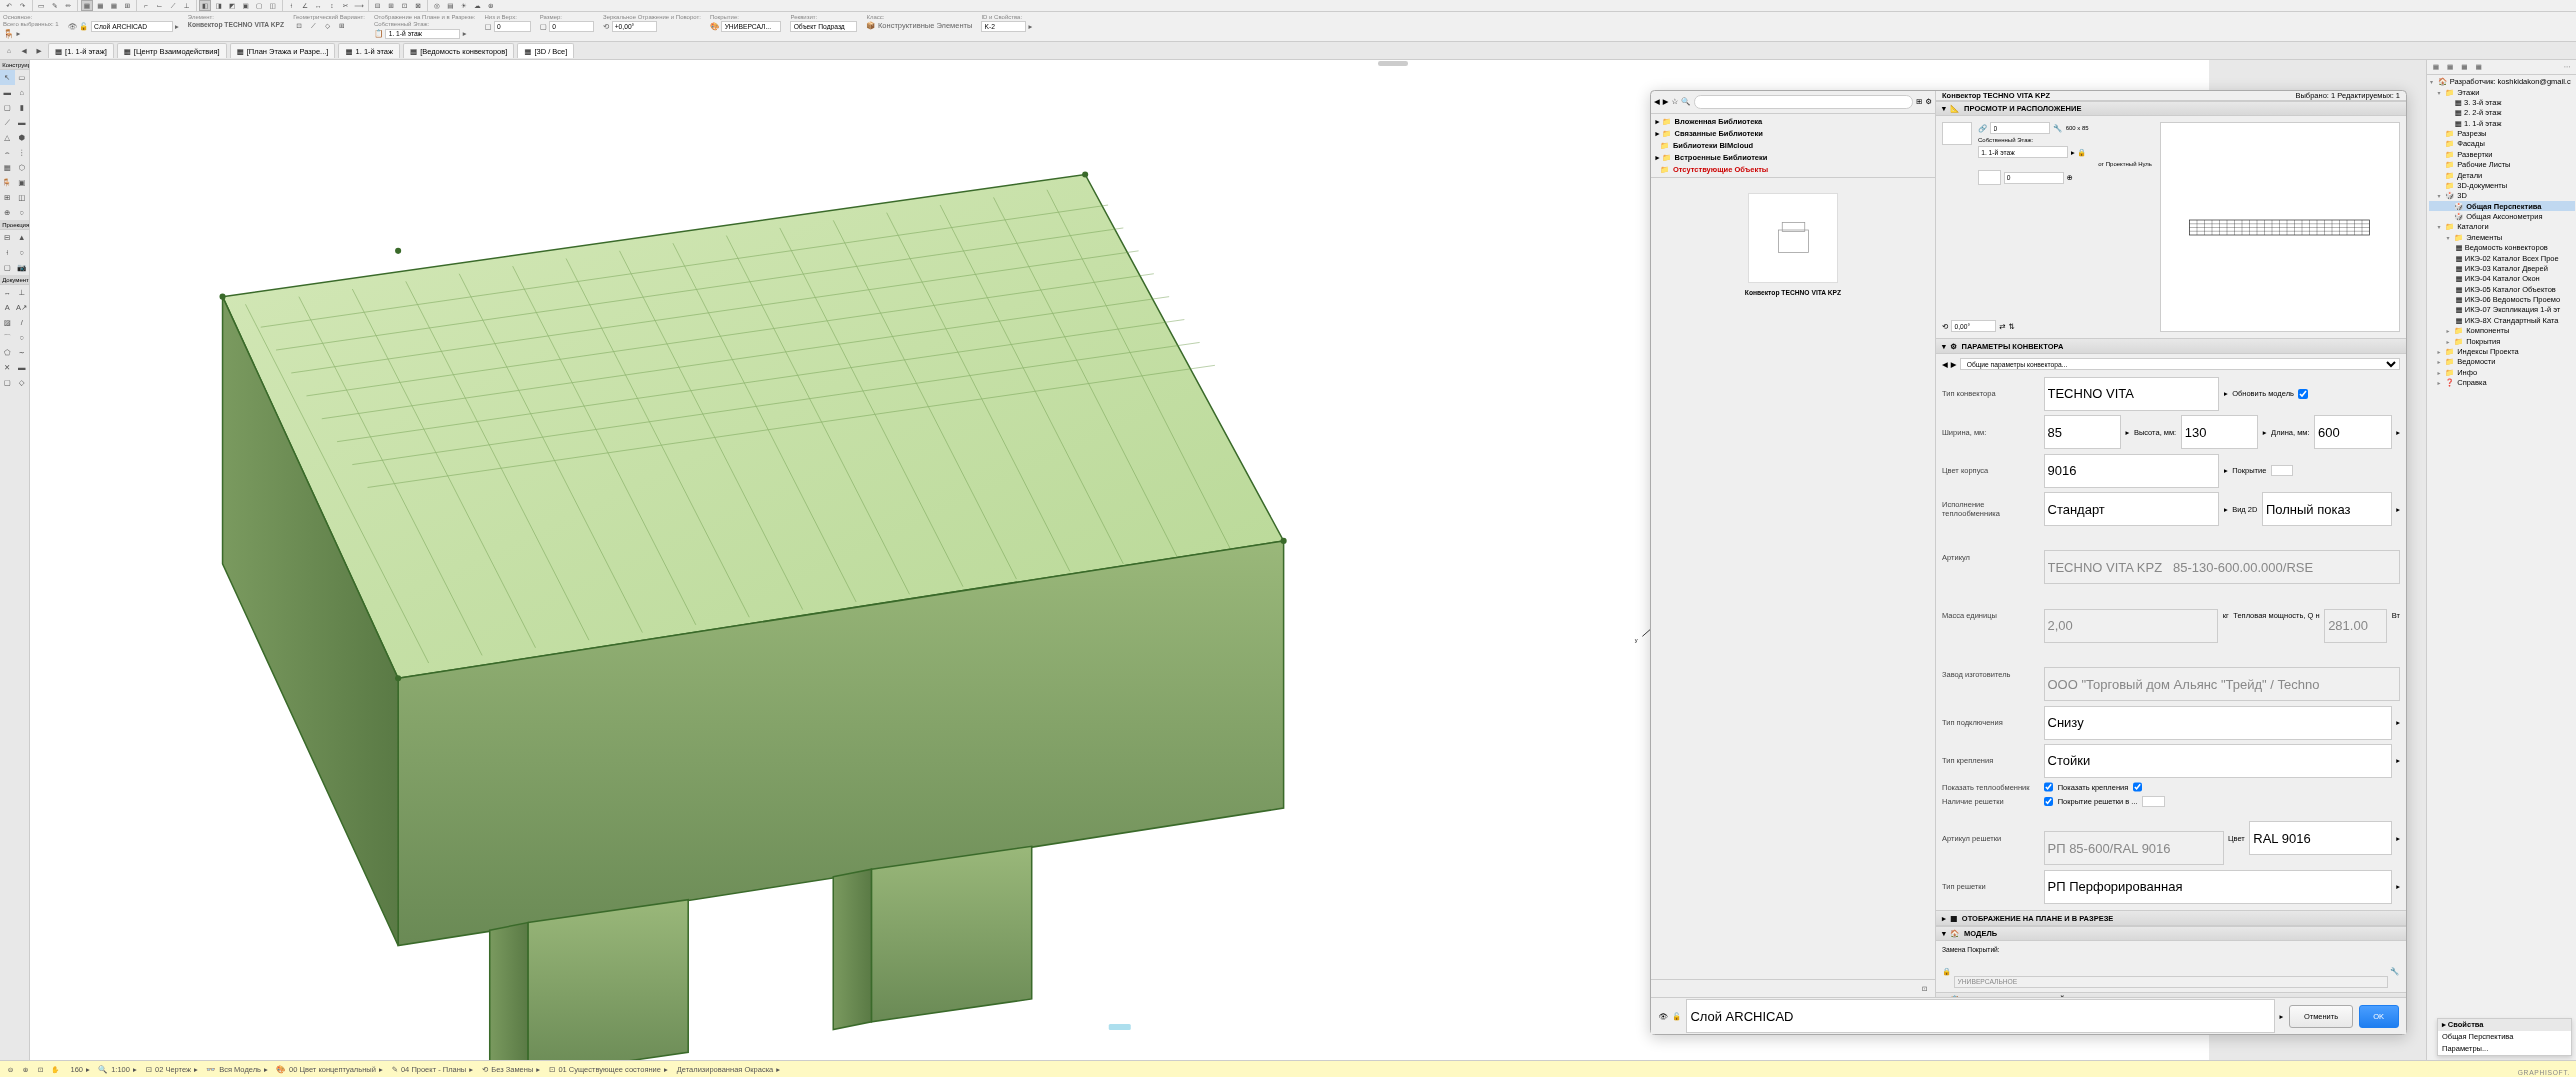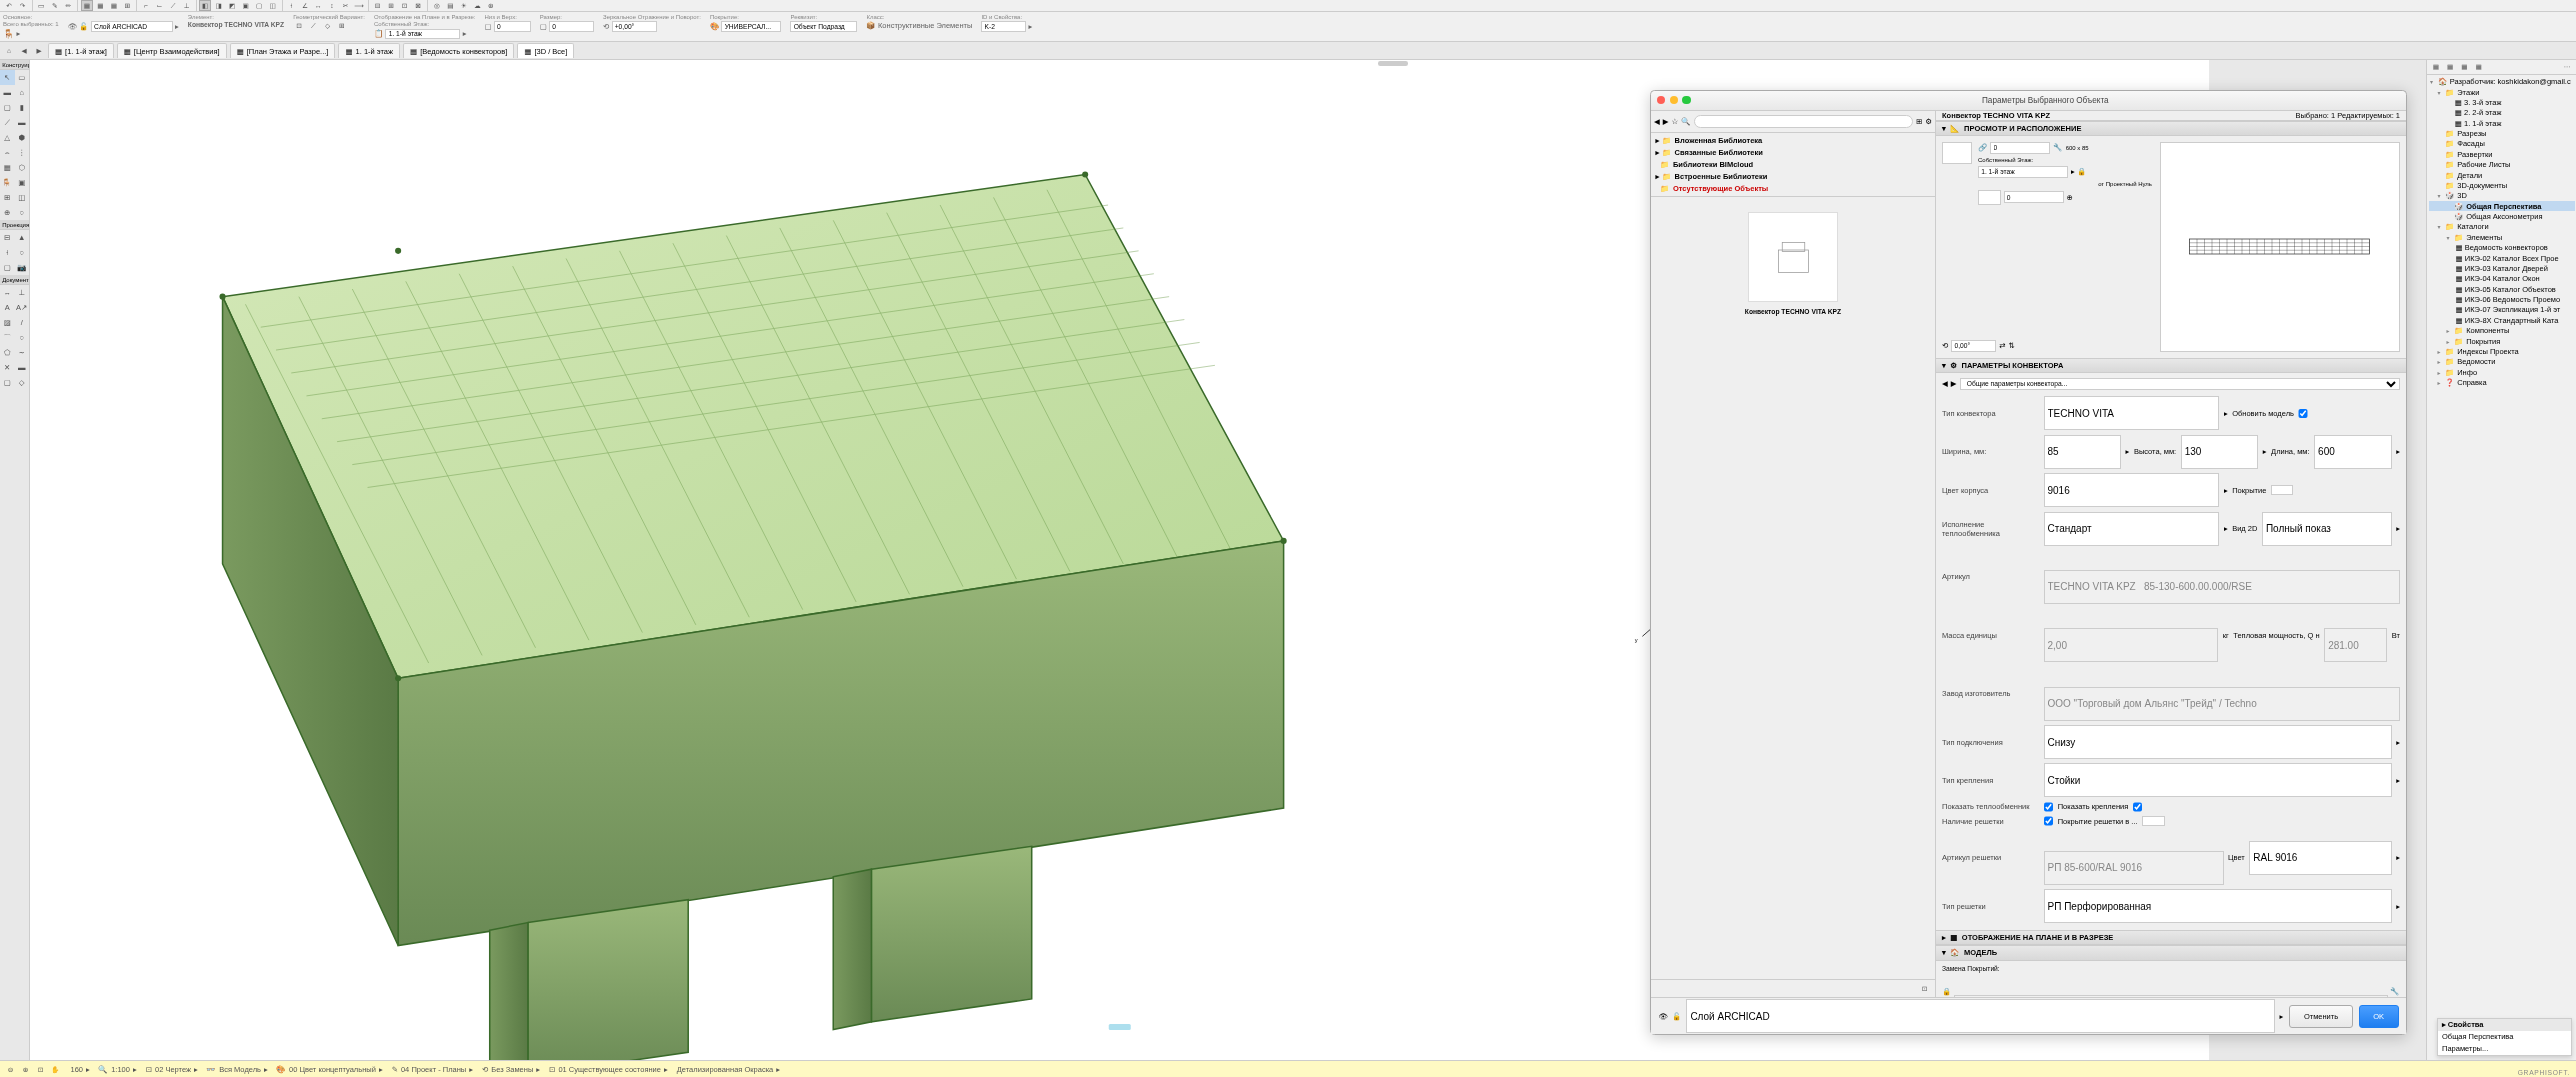--- a/index.html
+++ b/index.html
@@ -73,21 +73,21 @@
 .preview-left { width: 210px; display: flex; flex-direction: column; gap: 4.5px; font-size: 6.7px; }
 .preview-thumb-area { display: flex; gap: 6px; align-items: flex-start; }
 .preview-small { width: 30px; height: 22.5px; border: 0.7px solid #ccc; background: #fff; }
 .preview-fields { flex: 1; display: flex; flex-direction: column; gap: 3px; }
 .field-row { display: flex; align-items: center; gap: 3px; font-size: 6.7px; }
 .field-row input, .field-row select { height: 12px; border: 0.7px solid #ccc; font-size: 6.7px; padding: 0 2.2px; background: #fff; }
 .preview-right { flex: 1; border: 0.7px solid #ccc; background: #fff; height: 210px; display: flex; align-items: center; justify-content: center; }
 
 .param-row { display: flex; align-items: center; gap: 4.5px; padding: 2.2px 0; font-size: 6.7px; }
 .param-label { width: 97px; color: #444; }
-.param-input { height: 24px; border: 0.7px solid #ccc; background: #fff; padding: 16px 3px; font-size: 10px; flex: 1; }
+.param-input { height: 24px; border: 0.7px solid #ccc; background: #fff; padding: 16px 3px; font-size: 13px; flex: 1; }
 .param-input.ro { background: #f0f0f0; color: #888; margin-top: 20px; }
 .param-chk { width: 9.7px; height: 9.7px; }
 .param-half { display: flex; flex: 1; gap: 4.5px; align-items: center; }
 
 .dlg-footer { height: 37px; border-top: 0.7px solid #ccc; display: flex; align-items: center; padding: 4.5px 7.5px; gap: 6px; background: #efefef; }
 .dlg-footer-left { flex: 1; display: flex; align-items: center; gap: 4.5px; font-size: 6.7px; }
 .btn { height: 23px; padding: 0 13.5px; border: 0.7px solid #aaa; border-radius: 3px; background: linear-gradient(#fafafa,#e8e8e8); font-size: 7.5px; }
 .btn.primary { background: linear-gradient(#4a9eff,#1e7ef0); color: #fff; border-color: #1e7ef0; }
 
 
@@ -424,28 +424,20 @@
       <text x="55" y="35" font-size="10">x</text>
       <text x="-50" y="42" font-size="10">y</text>
       <text x="8" y="-55" font-size="10">z</text>
     </g>
   </svg>
   <div class="scale-handle"></div>
 </div>
 <div class="top-handle"></div>
 
 <div class="dialog">
-  <div class="dlg-titlebar">
-    <div class="dlg-traffic">
-      <div class="dlg-dot dot-r"></div>
-      <div class="dlg-dot dot-y"></div>
-      <div class="dlg-dot dot-g"></div>
-    </div>
-    <div class="dlg-title">Параметры Выбранного Объекта</div>
-  </div>
   <div class="dlg-body">
     <div class="dlg-left">
       <div class="dlg-search">
         <span>◀</span>
         <span>▶</span>
         <span>☆</span>
         <span>🔍</span>
         <input type="text" style="">
         <span>⊞</span>
         <span>⚙</span>

